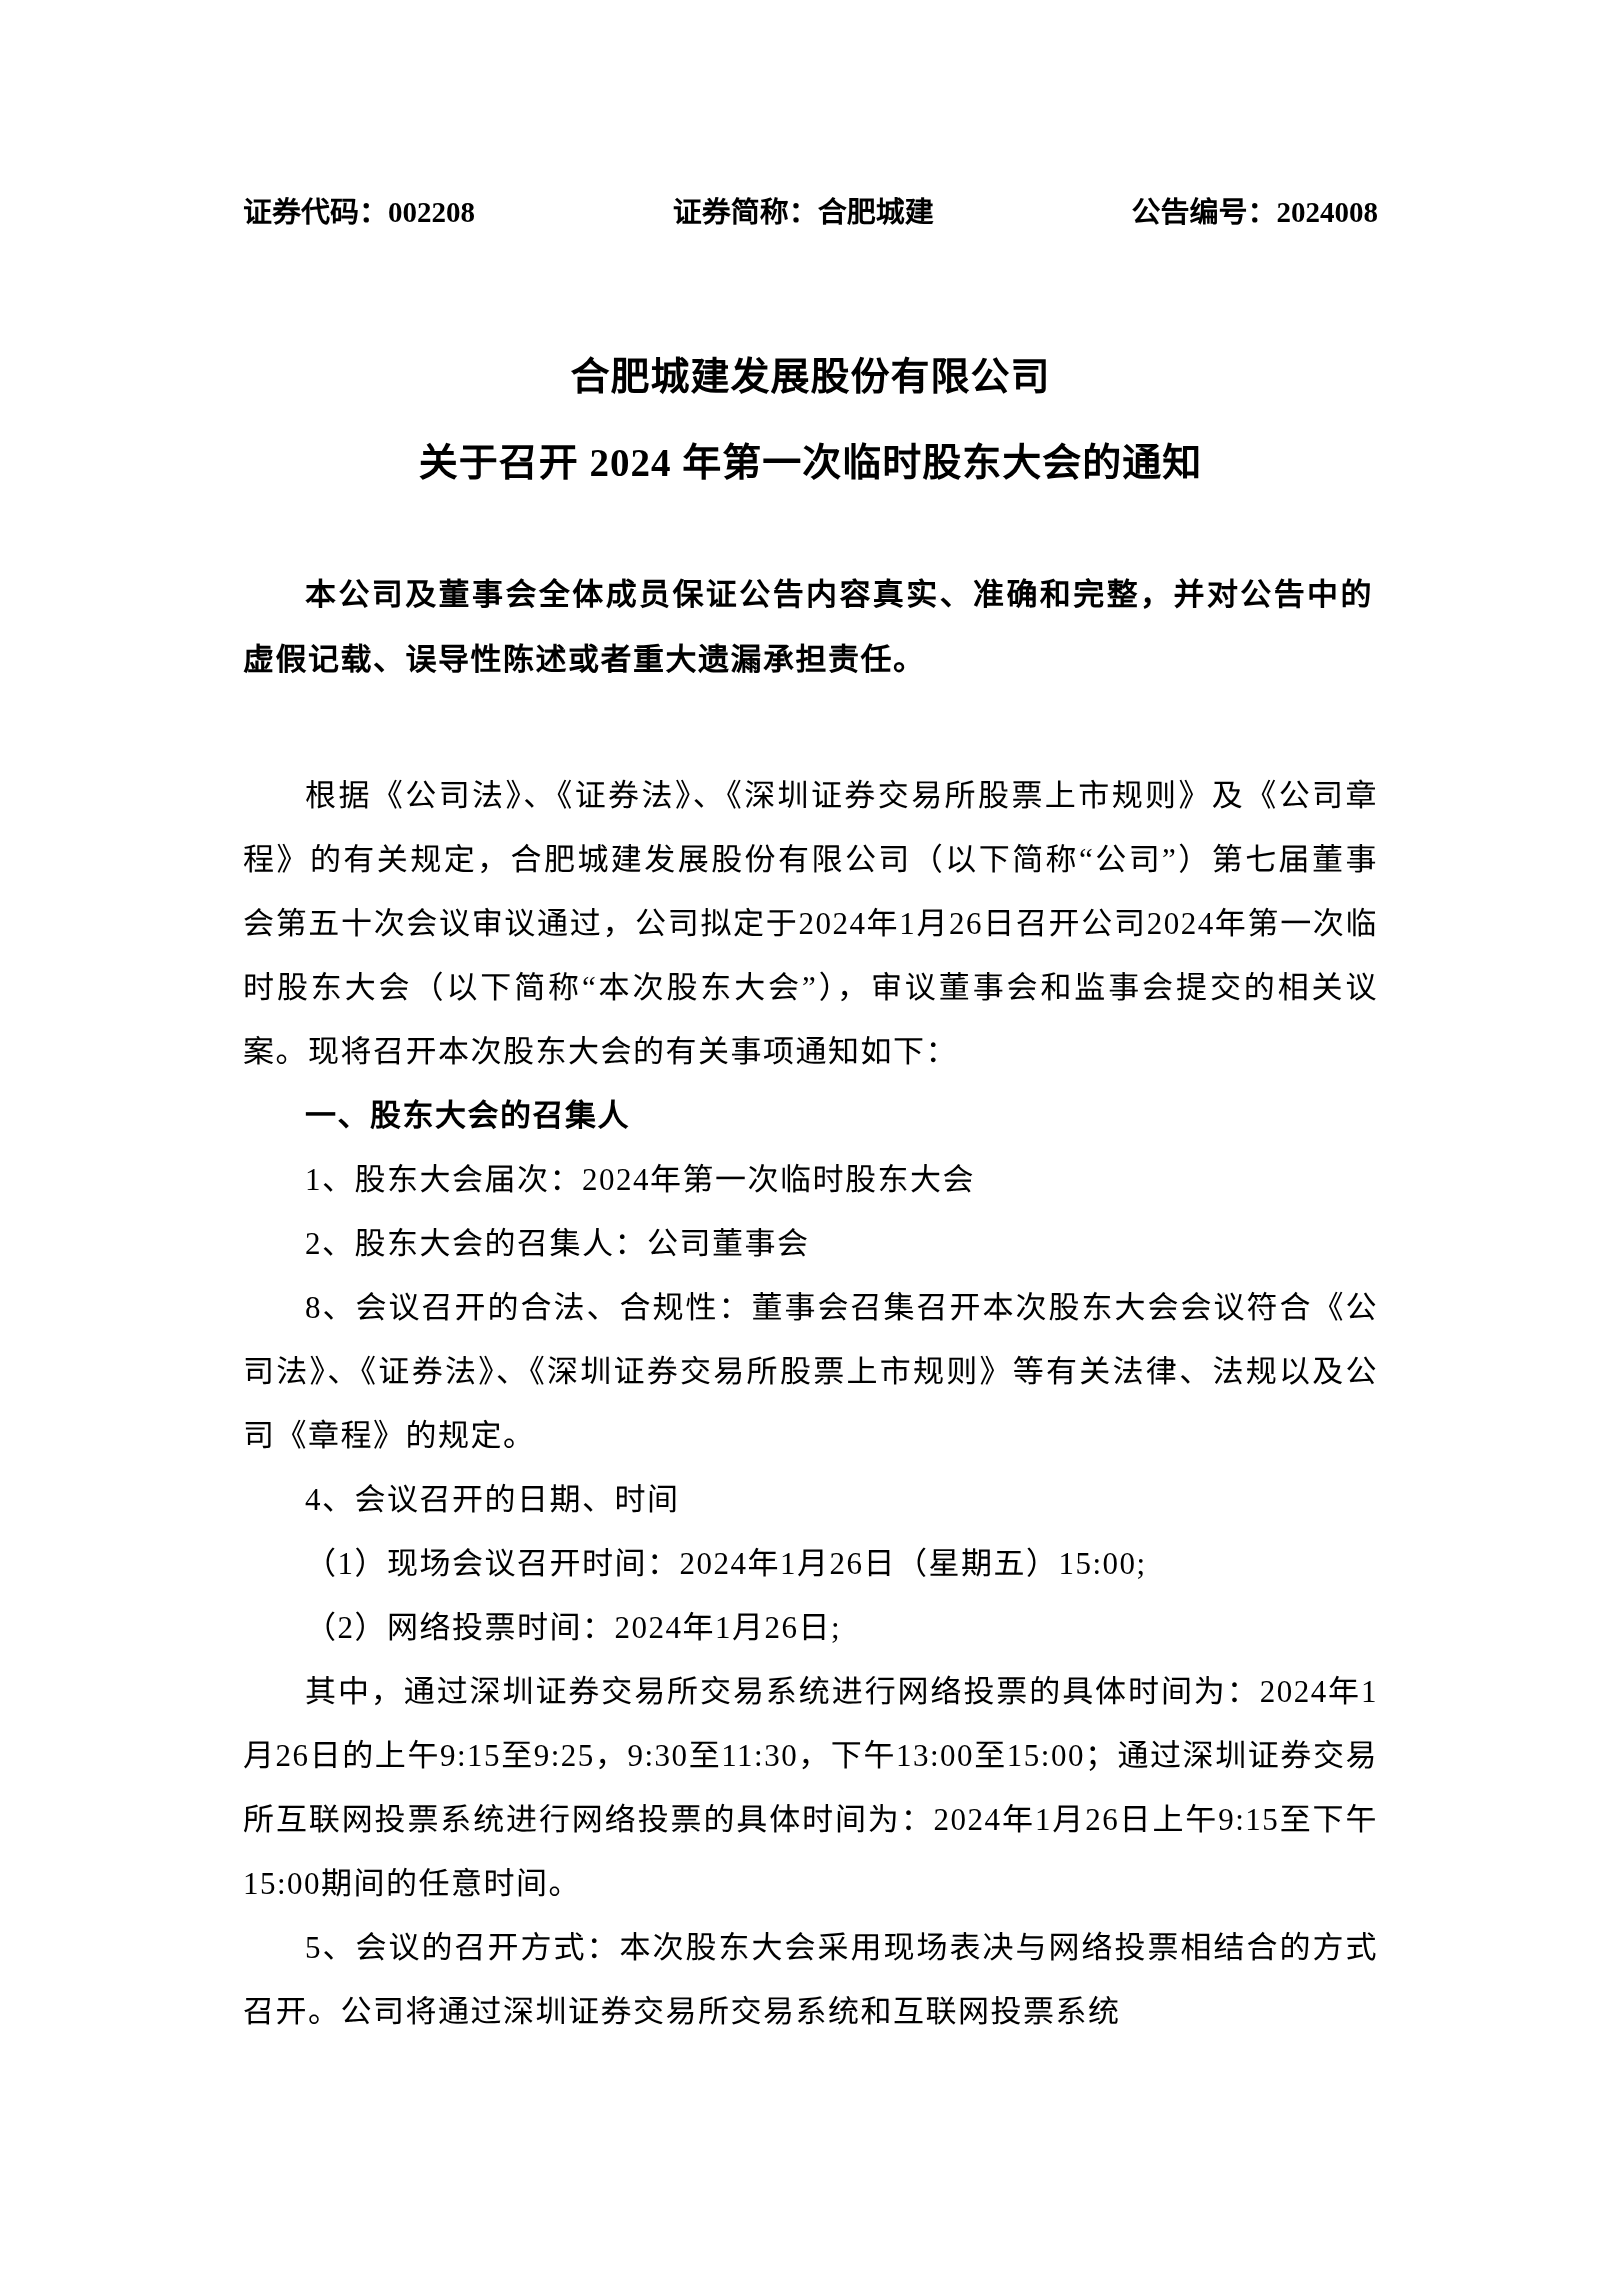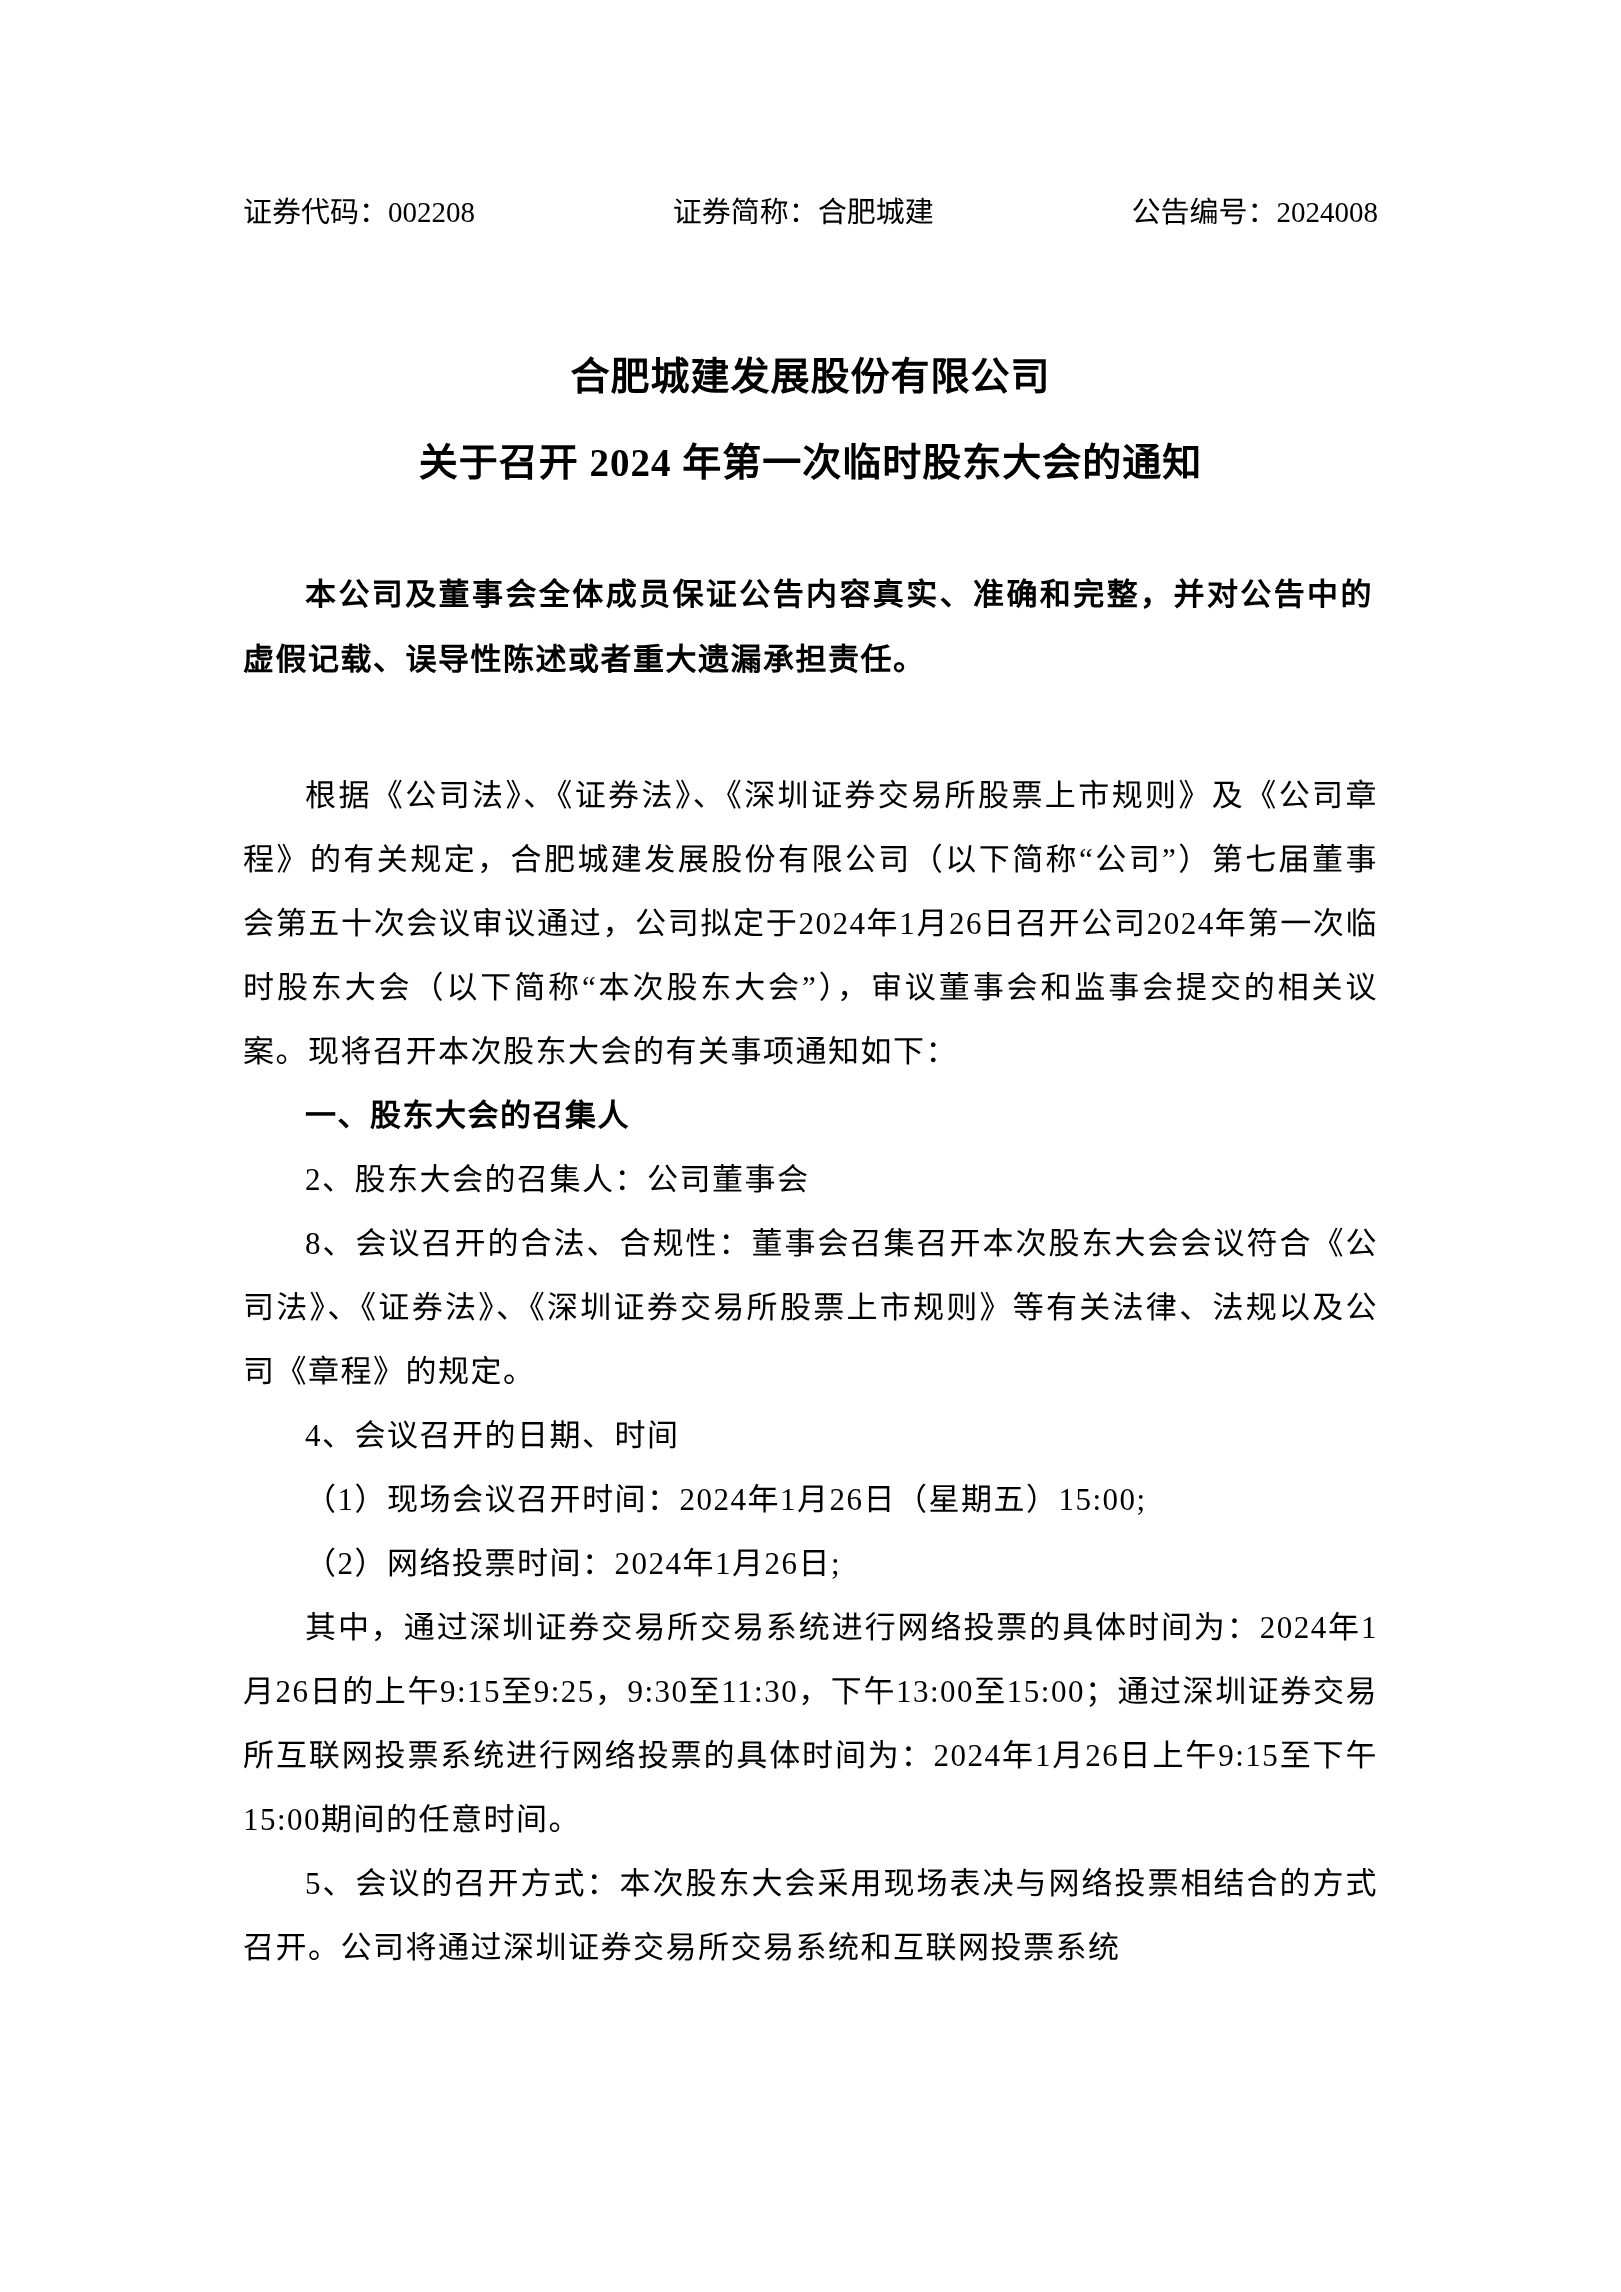--- a/index.html
+++ b/index.html
@@ -18,20 +18,21 @@
     padding: 193px 243px 0 243px;
     background: #ffffff;
   }
   .doc-header {
     display: flex;
     justify-content: space-between;
     align-items: flex-end;
     font-size: 29px;
     line-height: 39px;
     white-space: nowrap;
+    font-weight: bold;
   }
   .title {
     margin: 118px 0 0 0;
     text-align: center;
     font-size: 39px;
     line-height: 53px;
     font-weight: bold;
     letter-spacing: 1px;
   }
   .subtitle {
@@ -75,20 +76,21 @@
 
   <div class="title">合肥城建发展股份有限公司</div>
 
   <div class="subtitle">关于召开 2024 年第一次临时股东大会的通知</div>
 
   <div class="disclaimer">本公司及董事会全体成员保证公告内容真实、准确和完整，并对公告中的虚假记载、误导性陈述或者重大遗漏承担责任。</div>
 
   <div class="paragraphs">
     <p class="para">根据《公司法》、《证券法》、《深圳证券交易所股票上市规则》及《公司章程》的有关规定，合肥城建发展股份有限公司（以下简称“公司”）第七届董事会第五十次会议审议通过，公司拟定于2024年1月26日召开公司2024年第一次临时股东大会（以下简称“本次股东大会”），审议董事会和监事会提交的相关议案。现将召开本次股东大会的有关事项通知如下：</p>
     <p class="para bold">一、股东大会的召集人</p>
+    <p class="para">1、股东大会届次：2024年第一次临时股东大会</p>
     <p class="para">2、股东大会的召集人：公司董事会</p>
     <p class="para">8、会议召开的合法、合规性：董事会召集召开本次股东大会会议符合《公司法》、《证券法》、《深圳证券交易所股票上市规则》等有关法律、法规以及公司《章程》的规定。</p>
     <p class="para">4、会议召开的日期、时间</p>
     <p class="para">（1）现场会议召开时间：2024年1月26日（星期五）15:00;</p>
     <p class="para">（2）网络投票时间：2024年1月26日;</p>
     <p class="para">其中，通过深圳证券交易所交易系统进行网络投票的具体时间为：2024年1月26日的上午9:15至9:25，9:30至11:30，下午13:00至15:00；通过深圳证券交易所互联网投票系统进行网络投票的具体时间为：2024年1月26日上午9:15至下午15:00期间的任意时间。</p>
     <p class="para">5、会议的召开方式：本次股东大会采用现场表决与网络投票相结合的方式召开。公司将通过深圳证券交易所交易系统和互联网投票系统</p>
   </div>
 
 </div>

